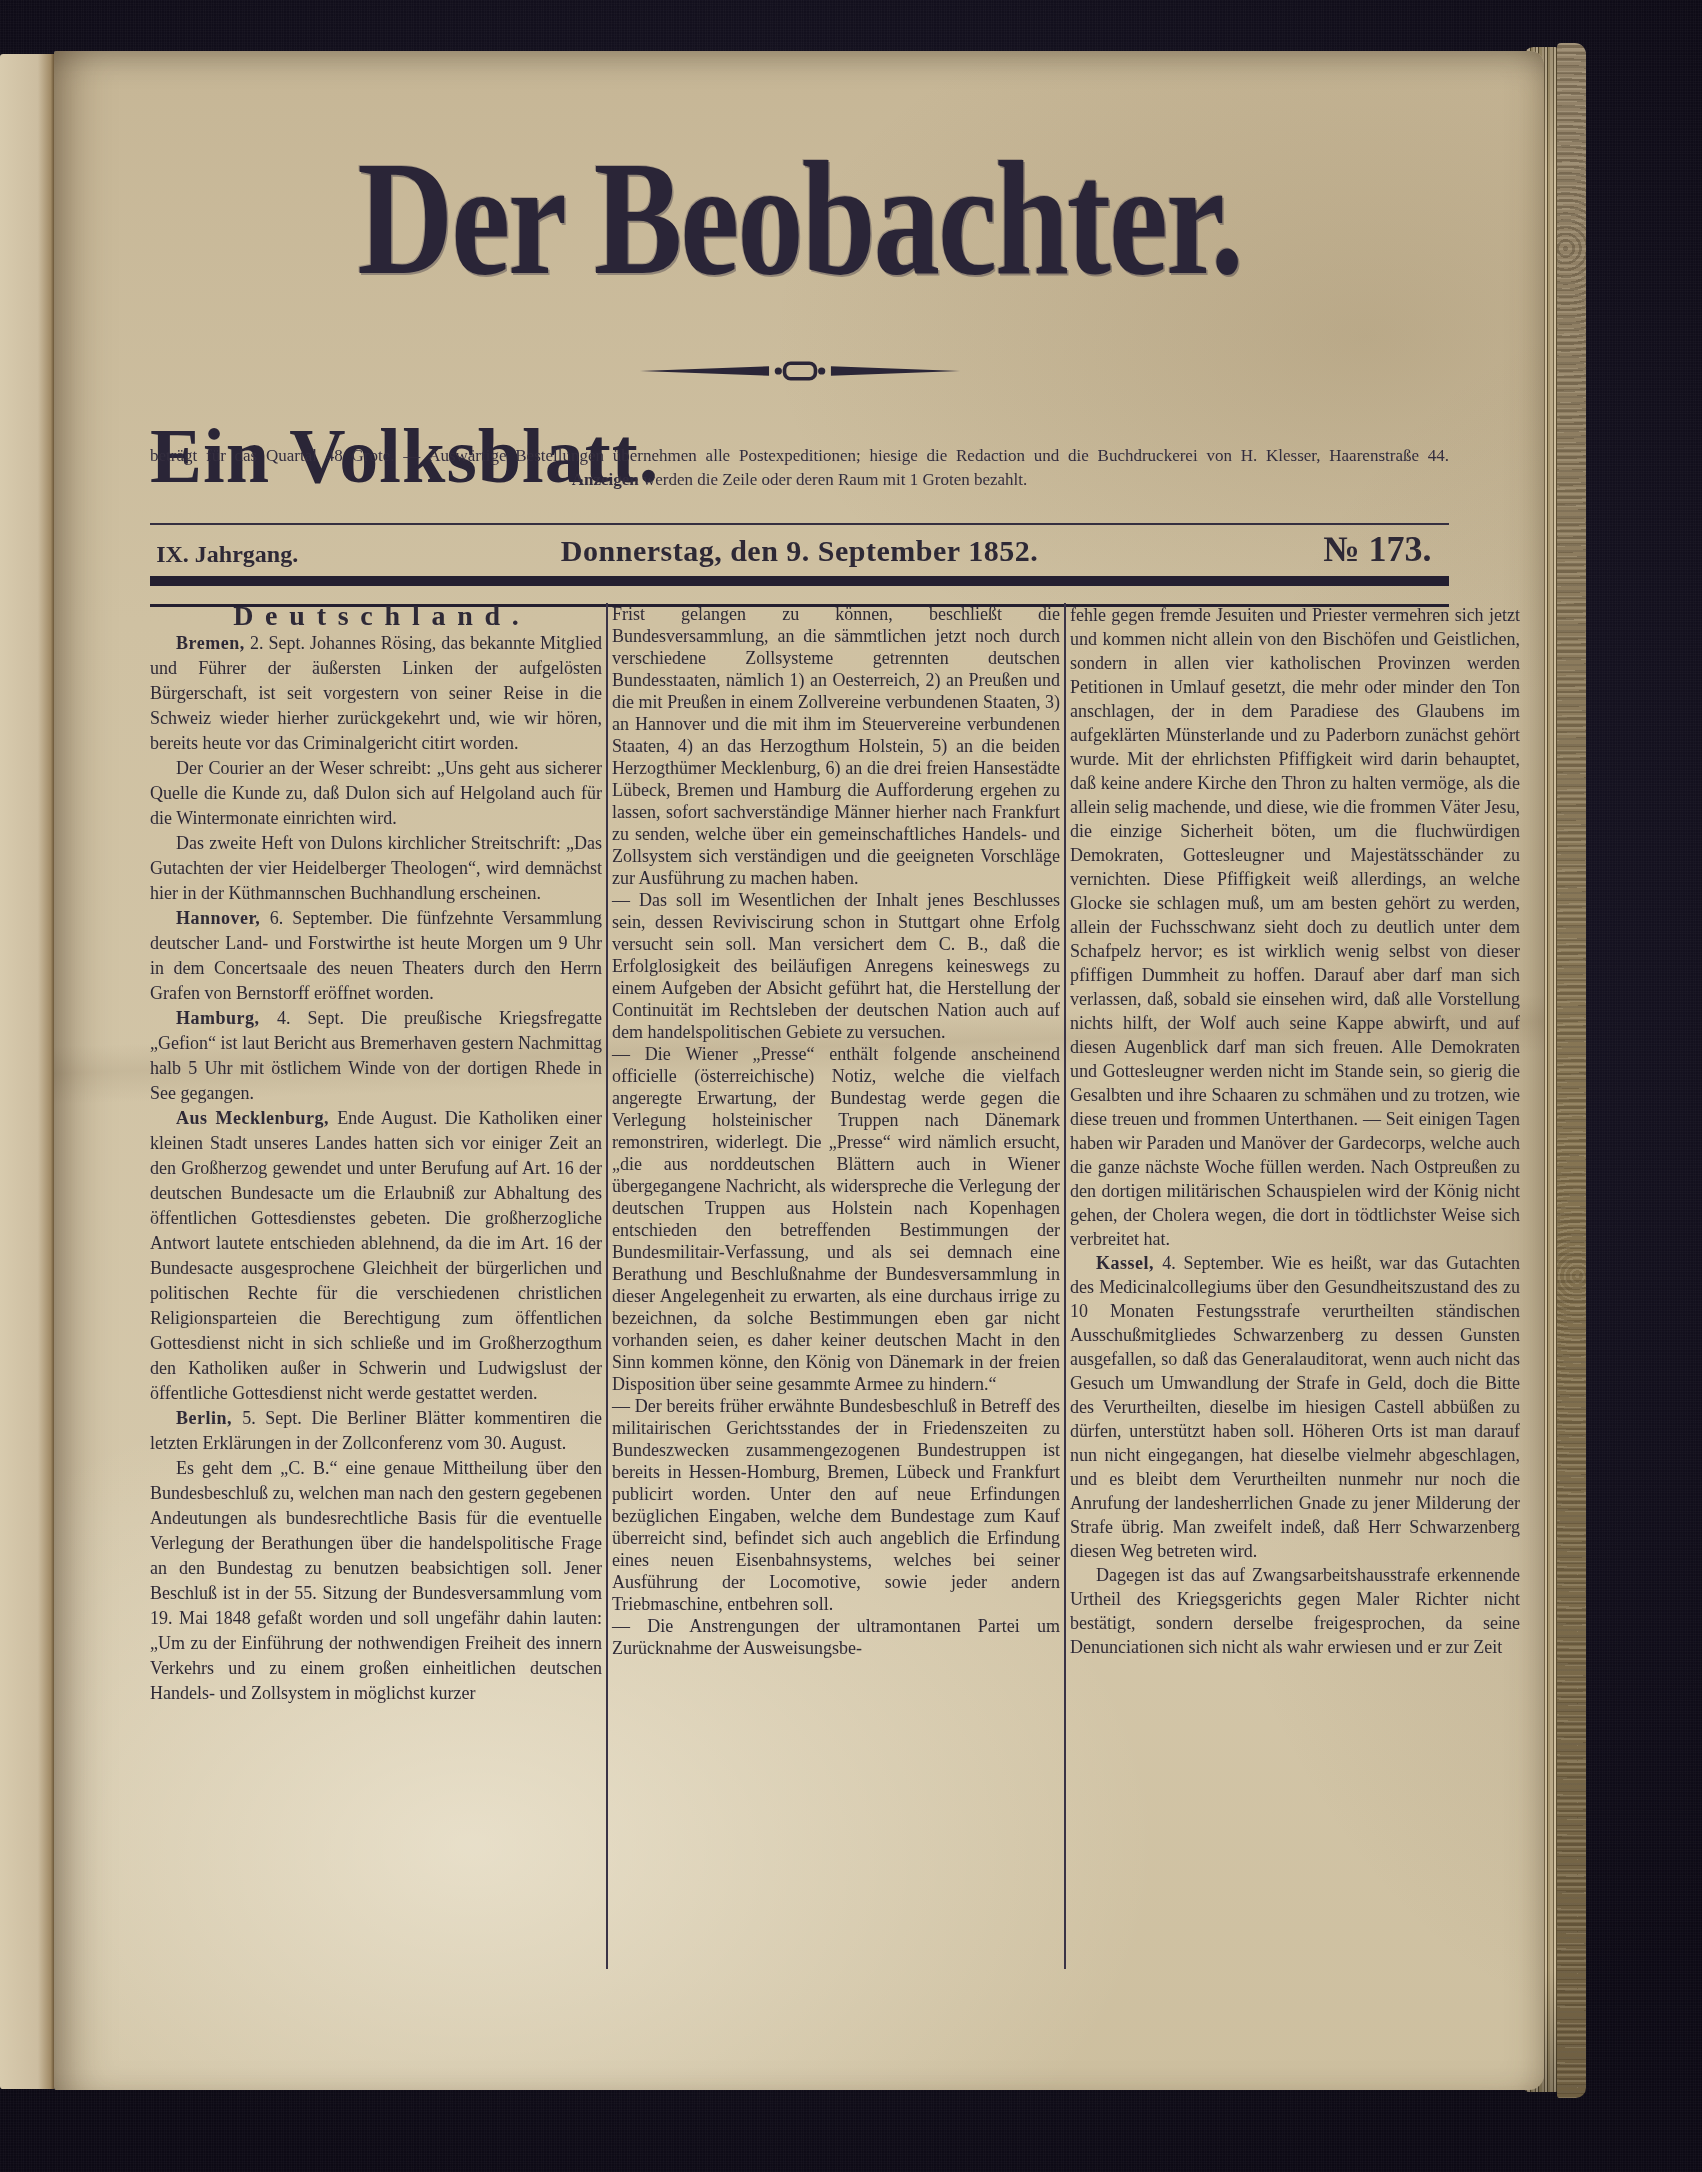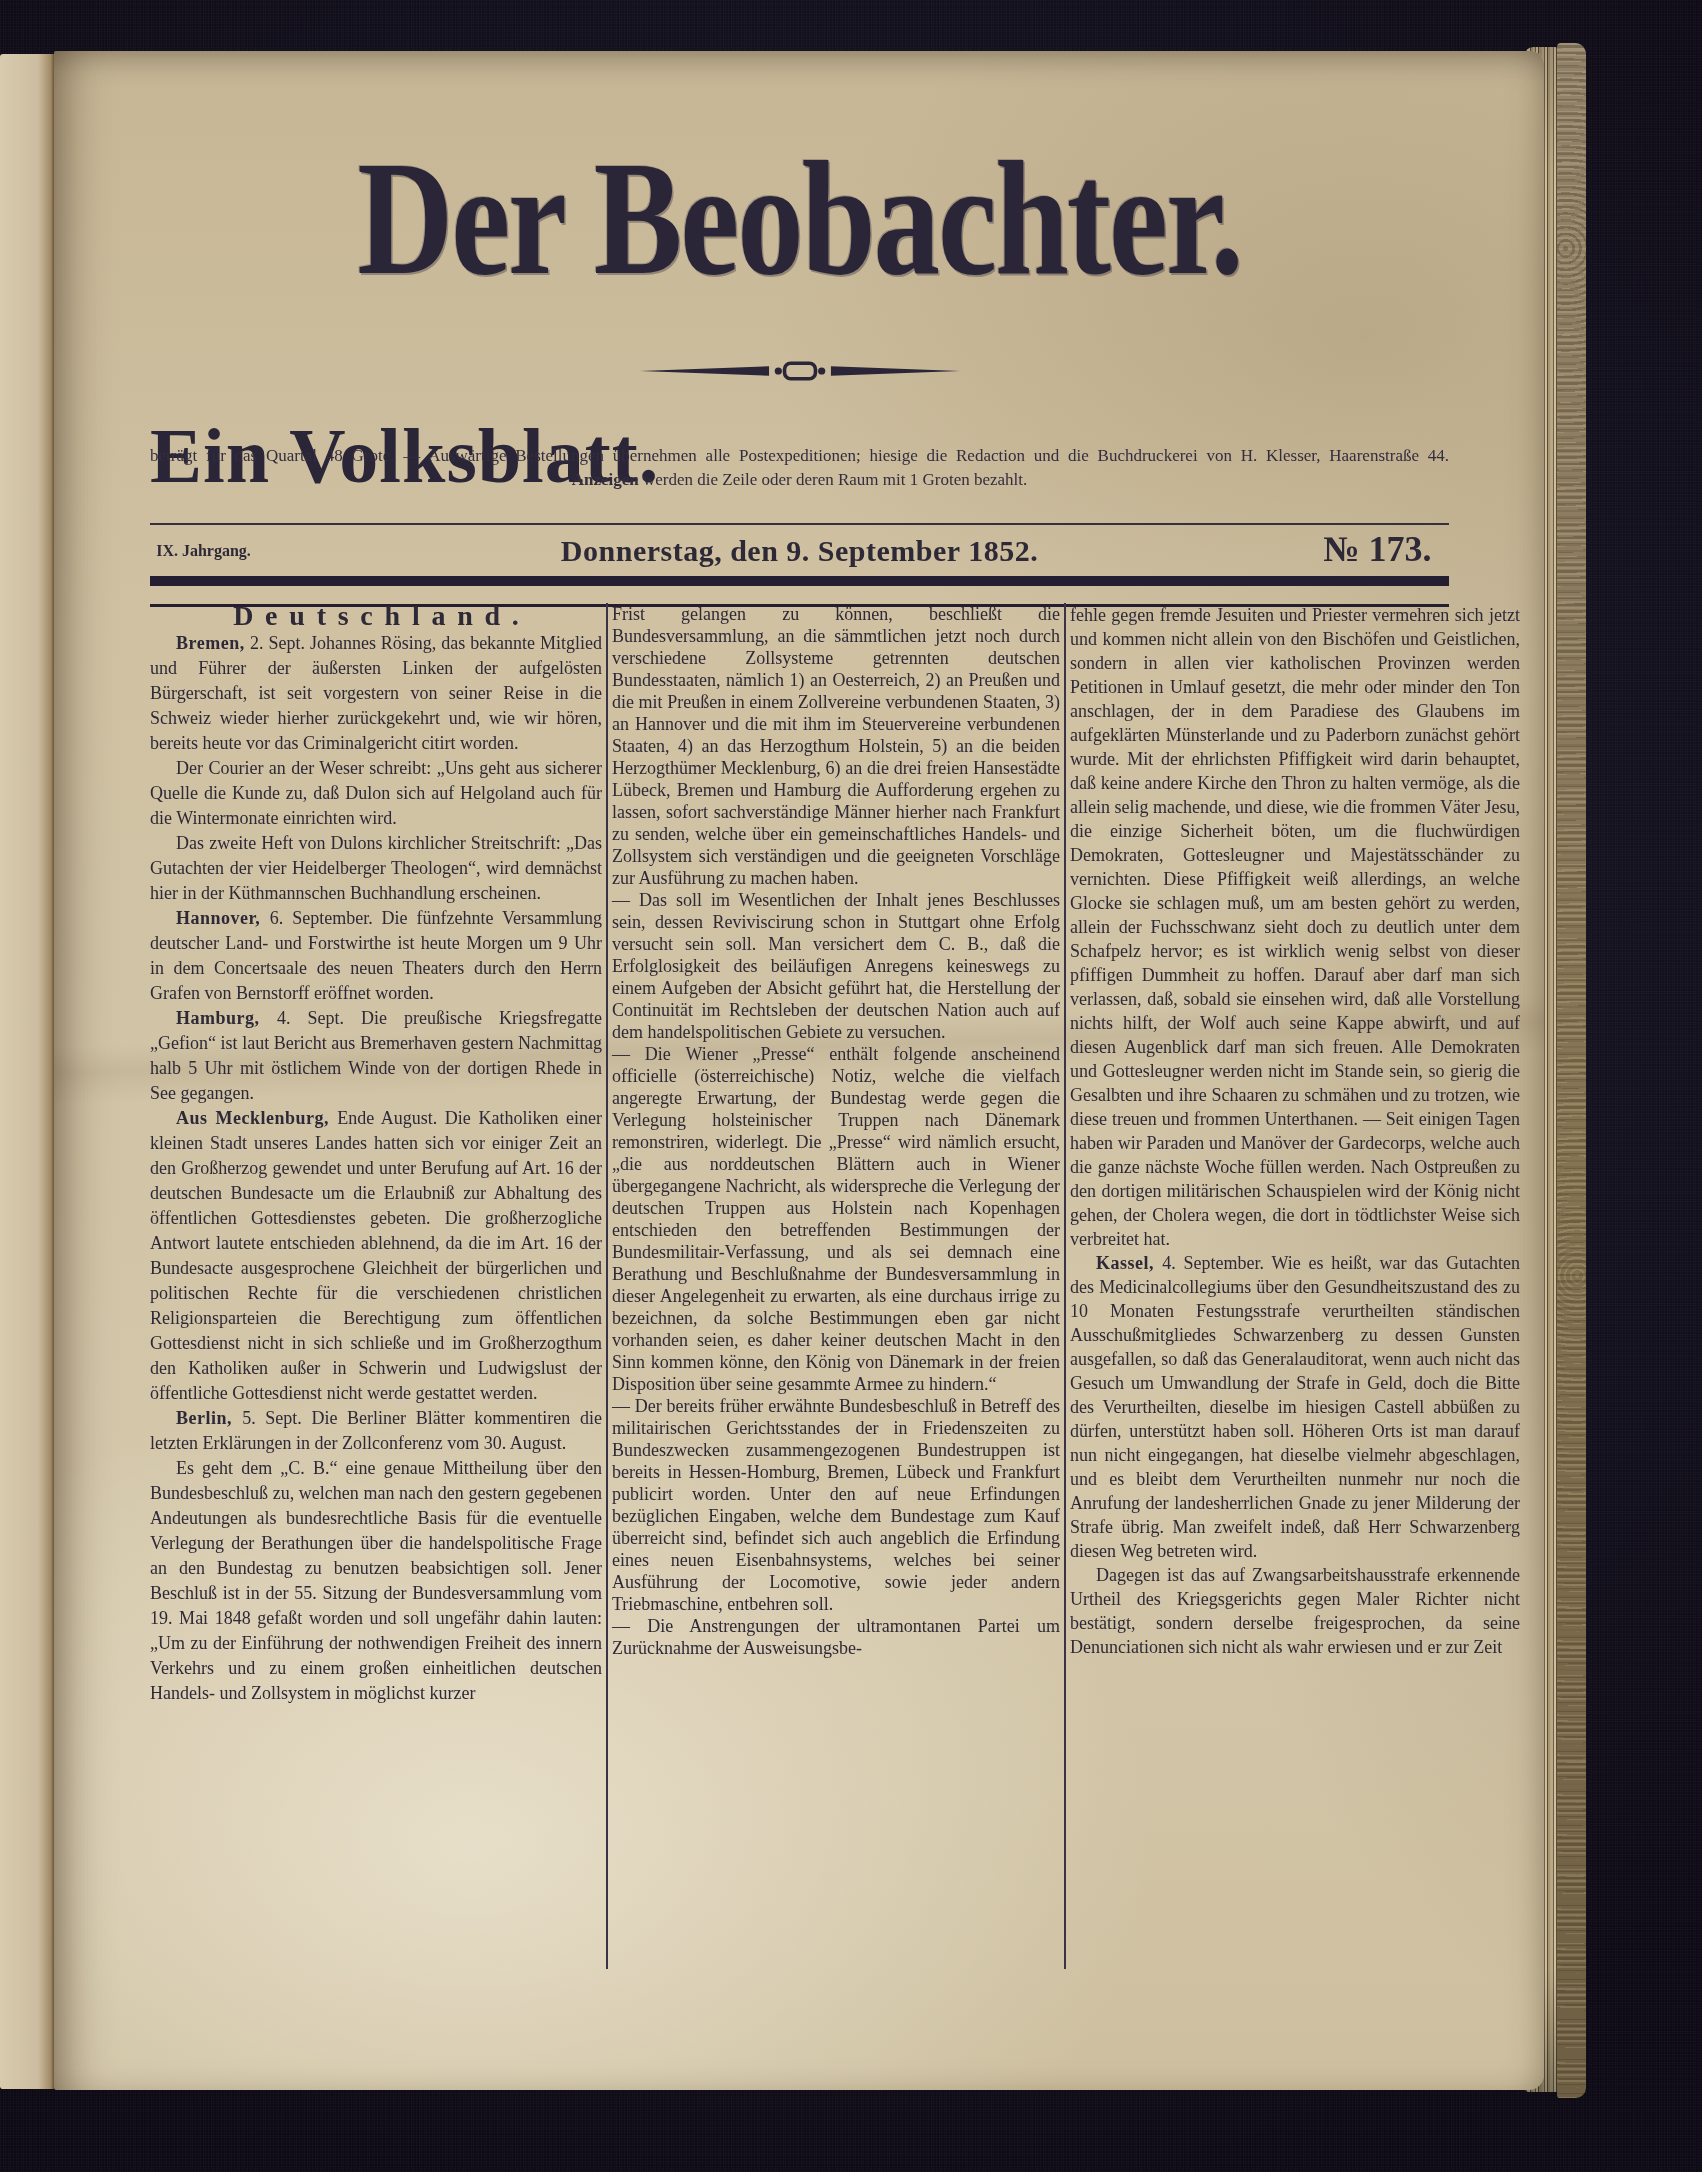--- a/index.html
+++ b/index.html
@@ -51,21 +51,21 @@
     transform:scaleY(1.22);transform-origin:top center;color:#2a2537;
     text-shadow:1.5px 1.5px 0 rgba(42,37,55,0.35), -1px -1px 0 rgba(42,37,55,0.25);}
   .ornament{position:absolute;left:0;top:308px;width:100%;display:flex;justify-content:center;}
   .subtitle{position:absolute;left:0;top:334px;width:100%;text-align:left;
     font-size:78px;font-weight:bold;line-height:1;color:#2a2537;letter-spacing:1px;margin-top:32px;}
   .pub-info{position:absolute;left:0;top:393px;width:100%;font-size:17px;line-height:24px;color:#332d3e;}
   .pub-line{text-align:justify;text-align-last:justify;}
   .ad-line{text-align:center;margin-top:0;}
   .thin-rule{position:absolute;left:0;top:472px;width:100%;height:2.1px;background:#352f40;}
   .dateline{position:absolute;left:0;top:480px;width:100%;height:39px;}
-  .dateline .vol{position:absolute;left:6.2px;bottom:10px;font-size:16px;font-weight:bold;}
+  .dateline .vol{position:absolute;left:6.2px;bottom:2px;font-size:24px;font-weight:bold;}
   .dateline .date{position:absolute;left:0;width:100%;bottom:2.1px;text-align:center;font-size:30px;font-weight:bold;letter-spacing:0.5px;}
   .dateline .issue{position:absolute;right:17.5px;bottom:0;font-size:36px;font-weight:bold;}
   .thick-rule{position:absolute;left:0;top:525px;width:100%;height:17.5px;
     border-top:10.3px solid #241f30;border-bottom:3.6px solid #241f30;}
   
   .newspaper-col{position:absolute;top:552px;font-size:18px;text-align:justify;color:#2e2936;}
   .col-1{left:96px;width:452px;line-height:25px;}
   .col-2{left:558px;width:448px;line-height:22px;}
   .col-3{left:1016px;width:450px;line-height:24px;}
   .newspaper-col p{margin:0;text-indent:26px;}

